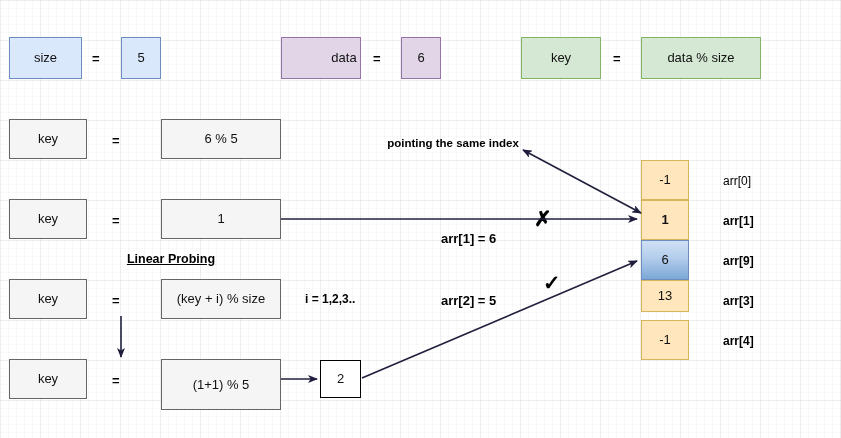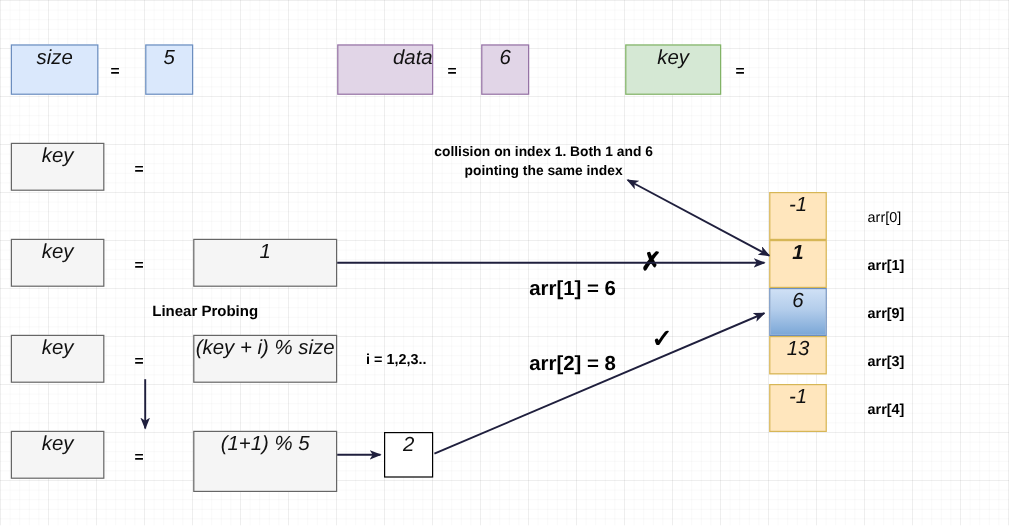--- a/index.html
+++ b/index.html
@@ -19,27 +19,26 @@
       linear-gradient(to right, rgba(0,0,0,0.022) 1px, transparent 1px),
       linear-gradient(to bottom, rgba(0,0,0,0.022) 1px, transparent 1px);
     background-size: 40px 40px, 40px 40px, 8px 8px, 8px 8px;
     background-position: 0px 0px, 0px 0px, 0px 0px, 0px 0px;
     font-family: "Liberation Sans", sans-serif;
   }
   .node {
     position: absolute;
     box-sizing: border-box;
     display: flex;
-    align-items: flex-start;
+    align-items: center;
     justify-content: center;
-    font-size: 17px;
+    font-size: 13px;
     line-height: 1.2;
     color: #111111;
     text-align: center;
-    font-style: italic;
   }
   .blue-box {
     background: #dae8fc;
     border: 1px solid #6c8ebf;
   }
   .purple-box {
     background: #e1d5e7;
     border: 1px solid #9673a6;
   }
   .green-box {
@@ -78,21 +77,21 @@
   .bold-label {
     position: absolute;
     font-size: 12px;
     font-weight: bold;
     color: #000000;
     white-space: nowrap;
     text-align: center;
   }
   .arr-label {
     position: absolute;
-    font-size: 17px;
+    font-size: 13px;
     font-weight: bold;
     color: #000000;
     white-space: nowrap;
   }
   .mark {
     position: absolute;
     font-size: 21px;
     font-weight: bold;
     color: #000000;
     line-height: 1;
@@ -124,35 +123,41 @@
   </div>
   <div class="eq" style="left:373px; top:51px;">=</div>
   <div class="node purple-box" style="left:401px; top:37px; width:40px; height:42px;">
     <span>6</span>
   </div>
 
   <div class="node green-box" style="left:521px; top:37px; width:80px; height:42px;">
     <span>key</span>
   </div>
   <div class="eq" style="left:613px; top:51px;">=</div>
+  <div class="node green-box" style="left:641px; top:37px; width:120px; height:42px;">
+    <span>data % size</span>
+  </div>
 
   <div class="node gray-box" style="left:9px; top:119px; width:78px; height:40px;">
     <span>key</span>
   </div>
   <div class="eq" style="left:112px; top:133px;">=</div>
+  <div class="node gray-box" style="left:161px; top:119px; width:120px; height:40px;">
+    <span>6 % 5</span>
+  </div>
 
   <div class="node gray-box" style="left:9px; top:199px; width:78px; height:40px;">
     <span>key</span>
   </div>
   <div class="eq" style="left:112px; top:213px;">=</div>
   <div class="node gray-box" style="left:161px; top:199px; width:120px; height:40px;">
     <span>1</span>
   </div>
 
-  <div class="bold-label" style="left:121px; top:252px; width:100px; font-size:12.5px;">Linear Probing</div>
+  <div class="bold-label" style="left:121px; top:252px; width:100px; font-size:12.5px;text-decoration:underline;">Linear Probing</div>
 
   <div class="node gray-box" style="left:9px; top:279px; width:78px; height:40px;">
     <span>key</span>
   </div>
   <div class="eq" style="left:112px; top:293px;">=</div>
   <div class="node gray-box" style="left:161px; top:279px; width:120px; height:40px;">
     <span>(key + i) % size</span>
   </div>
   <div class="bold-label" style="left:305px; top:292px;">i = 1,2,3..</div>
 
@@ -162,26 +167,26 @@
   <div class="eq" style="left:112px; top:373px;">=</div>
   <div class="node gray-box" style="left:161px; top:359px; width:120px; height:51px;">
     <span>(1+1) % 5</span>
   </div>
 
   <div class="node white-box" style="left:320px; top:360px; width:41px; height:38px;">
     <span>2</span>
   </div>
 
   <div class="bold-label" style="left:343px; top:120px; width:220px; font-size:11.5px; line-height:1.35;">
-    <span>collision on index 1. Both 1 and 6</span><br>
+    <br>
     <span>pointing the same index</span>
   </div>
 
   <div class="arr-label" style="left:441px; top:231px;">arr[1] = 6</div>
-  <div class="arr-label" style="left:441px; top:293px;">arr[2] = 8</div>
+  <div class="arr-label" style="left:441px; top:293px;">arr[2] = 5</div>
 
   <div class="mark" style="left:534px; top:208px;">✗</div>
   <div class="mark" style="left:543px; top:272px;">✓</div>
 
   <div class="node cell-yellow" style="left:641px; top:160px; width:48px; height:40px;">
     <span>-1</span>
   </div>
   <div class="plain-label" style="left:723px; top:174px; font-weight:normal;">arr[0]</div>
 
   <div class="node cell-yellow" style="left:641px; top:200px; width:48px; height:40px; font-weight:bold;">

